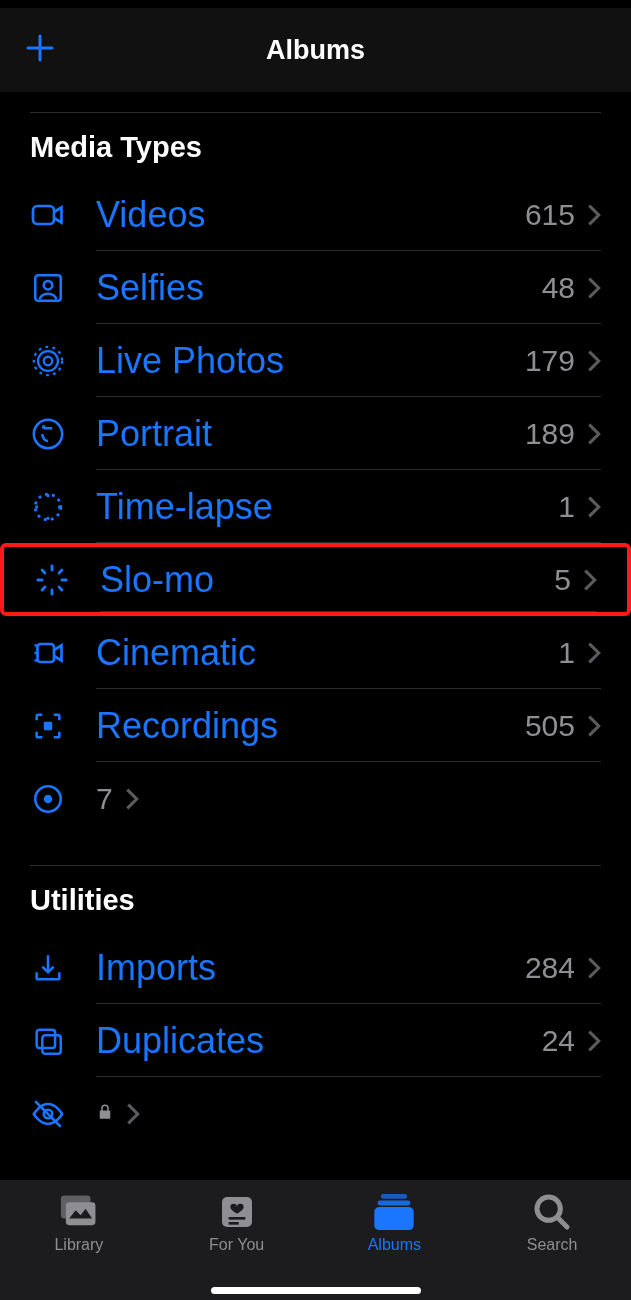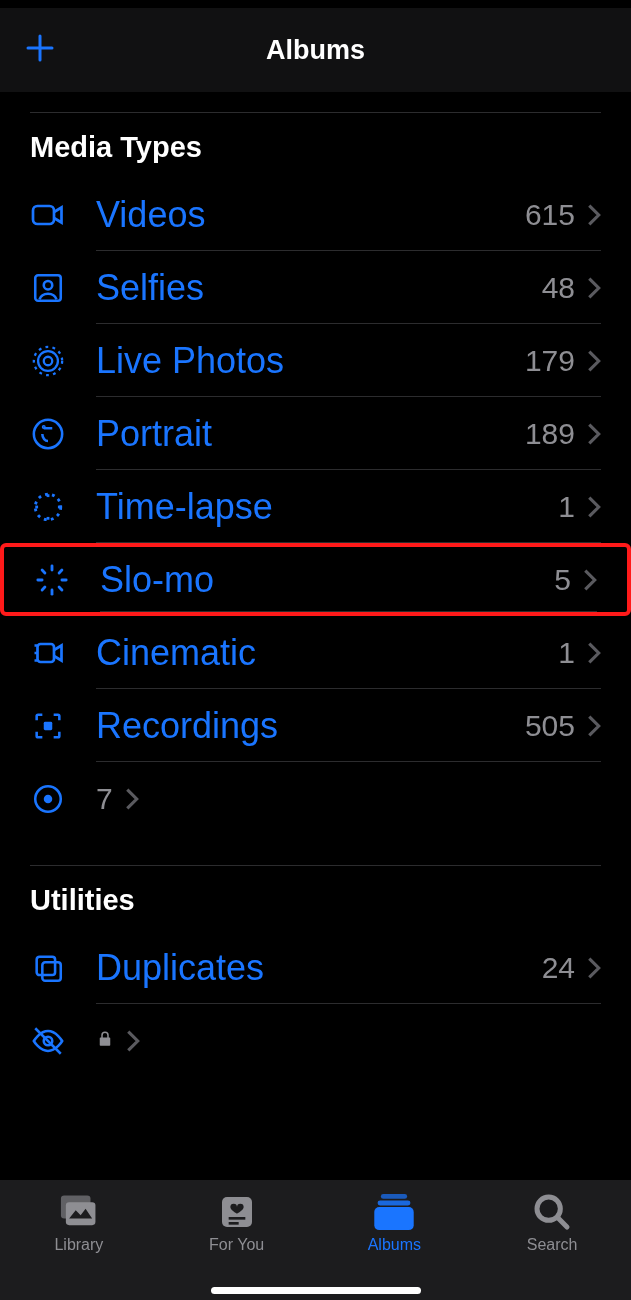--- a/index.html
+++ b/index.html
@@ -202,20 +202,35 @@
       <div class="count">7</div>
       <svg class="chev" width="14" height="22" viewBox="0 0 8 14" fill="none" stroke="currentColor" stroke-width="2">
           <path d="M1 1l6 6-6 6"></path>
         </svg>
     </div>
 
     <div style="height:30px"></div>
     <div class="section-top"></div>
     <div class="section-header">Utilities</div>
 
+    <div class="row">
+      <div class="iconbox">
+          <svg width="34" height="34" viewBox="0 0 24 24" fill="none" stroke="#1a75ff" stroke-width="1.8">
+            <path d="M12 3v12"></path>
+            <path d="M8 11l4 4 4-4"></path>
+            <path d="M4 15v4a1 1 0 001 1h14a1 1 0 001-1v-4"></path>
+          </svg>
+        </div>
+      <div class="label">Imports</div>
+      <div class="count">284</div>
+      <svg class="chev" width="14" height="22" viewBox="0 0 8 14" fill="none" stroke="currentColor" stroke-width="2">
+          <path d="M1 1l6 6-6 6"></path>
+        </svg>
+      <div class="sep"></div>
+    </div>
 
     <div class="row">
       <div class="iconbox">
           <svg width="34" height="34" viewBox="0 0 24 24" fill="none" stroke="#1a75ff" stroke-width="1.8">
             <rect x="4" y="4" width="13" height="13" rx="2"></rect>
             <rect x="8" y="8" width="13" height="13" rx="2"></rect>
           </svg>
         </div>
       <div class="label">Duplicates</div>
       <div class="count">24</div>

